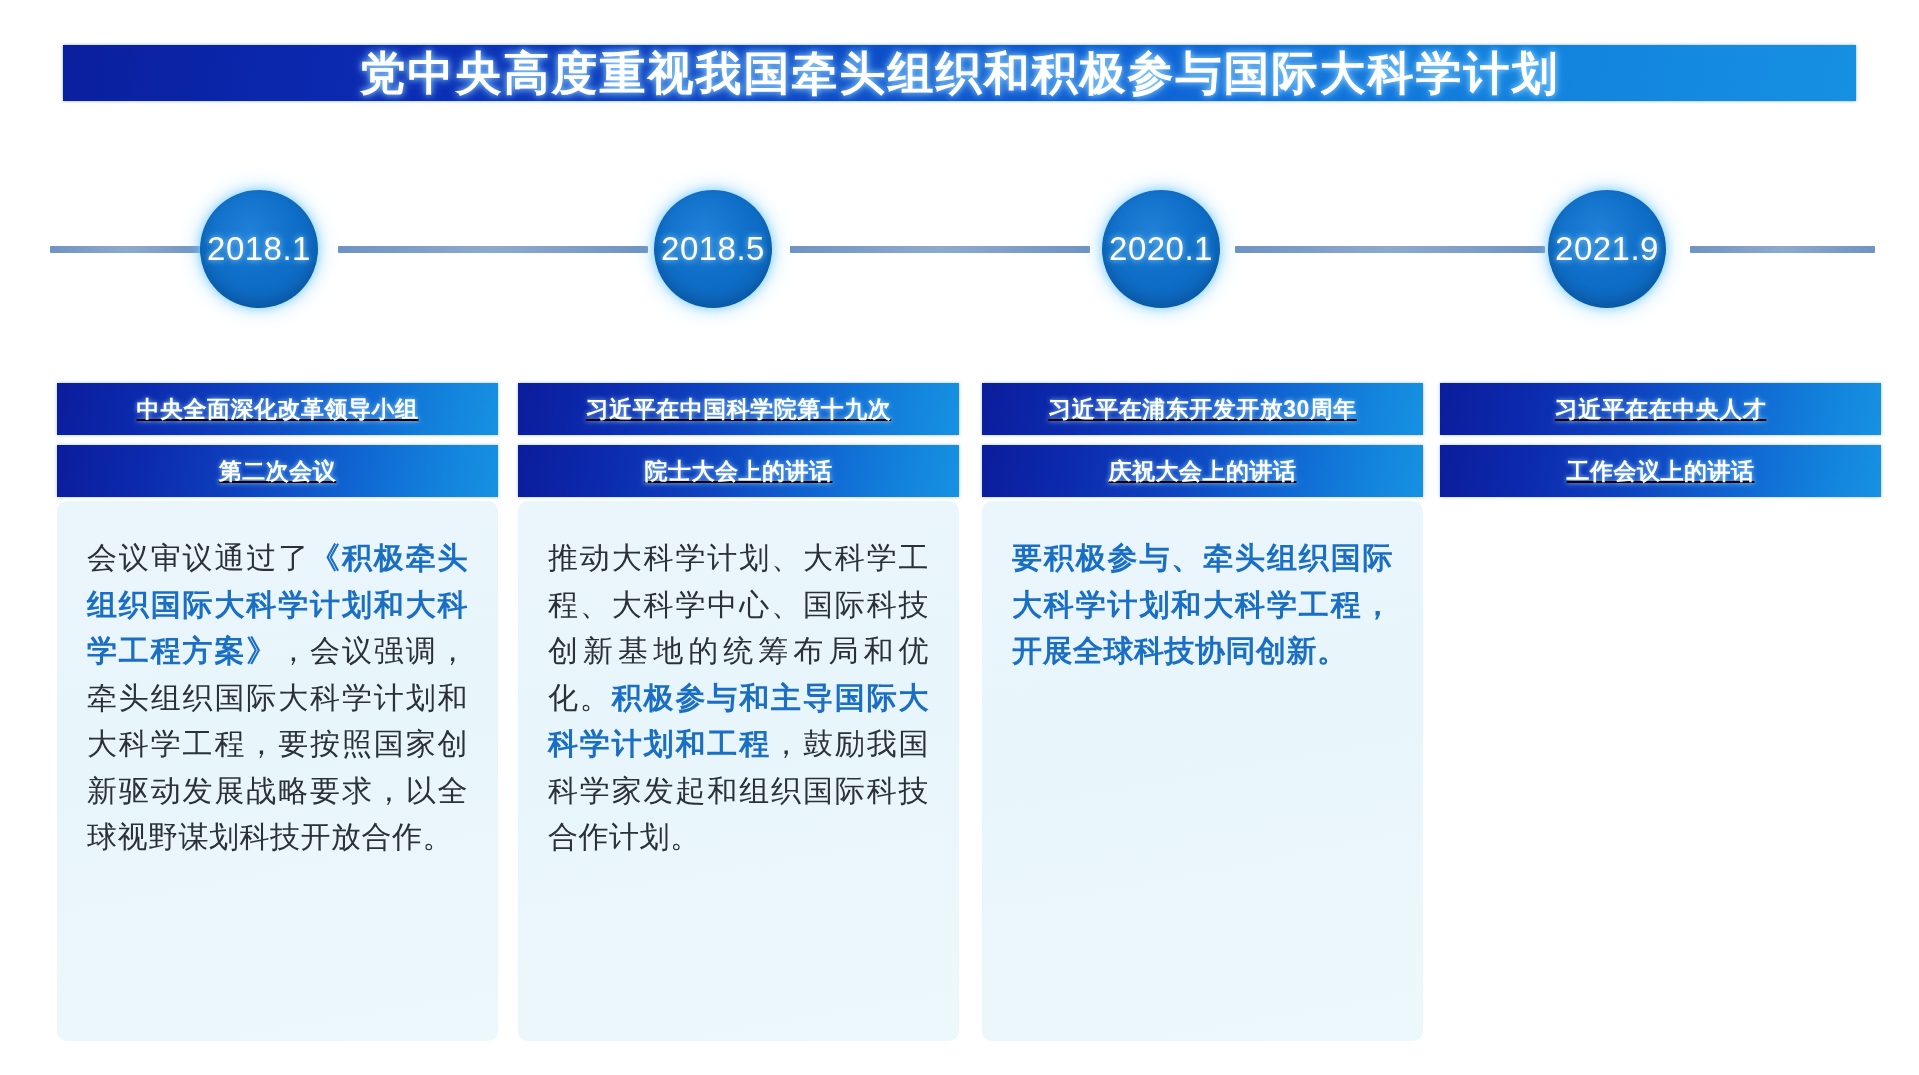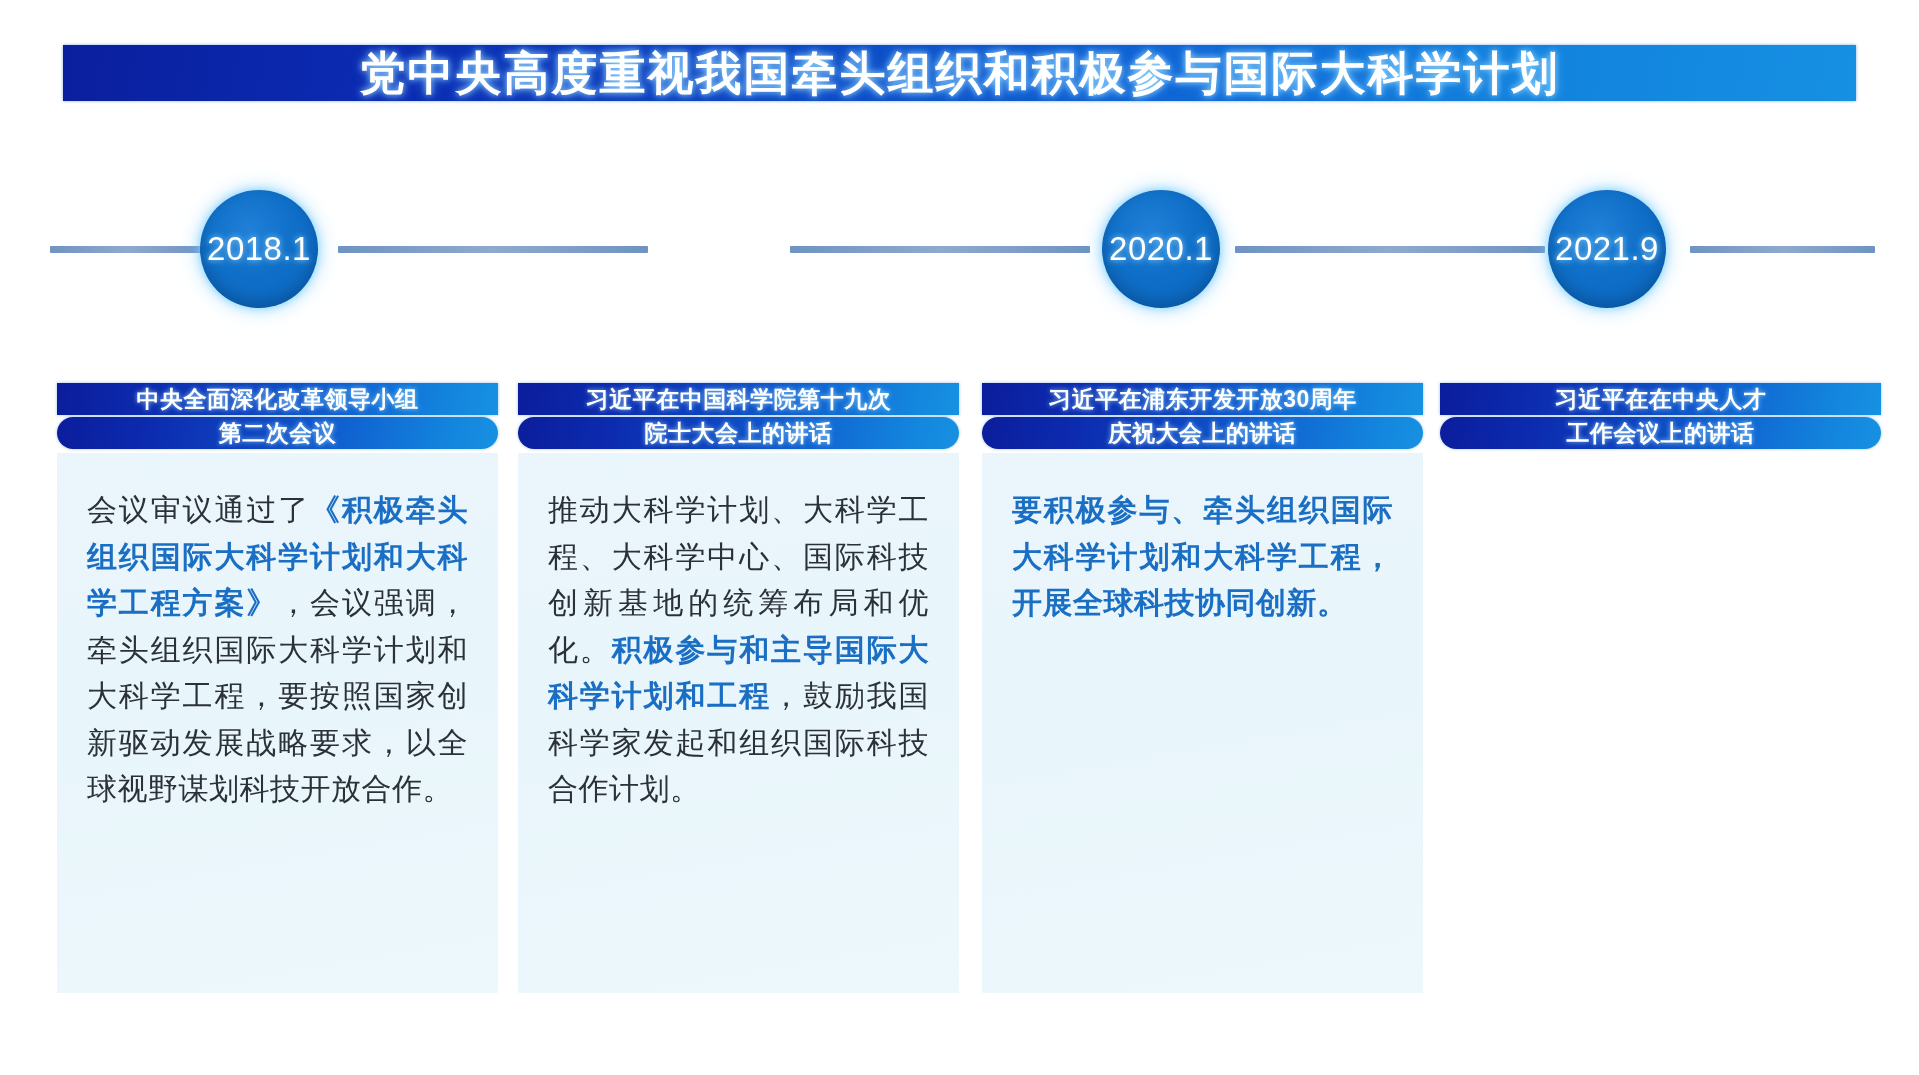--- a/index.html
+++ b/index.html
@@ -103,49 +103,51 @@
     position: absolute;
     top: 0;
     width: 441px;
   }
   .card-0 { left: 57px; }
   .card-1 { left: 518px; }
   .card-2 { left: 982px; }
   .card-3 { left: 1440px; }
 
   .card-head-bar {
-    height: 32px;
+    height: 52px;
     background: linear-gradient(100deg,
         #0b1d9c 0%,
         #0c2aae 20%,
         #0e45c0 45%,
         #1066d2 68%,
         #1384dd 88%,
         #1791e2 100%);
     display: flex;
     align-items: center;
     justify-content: center;
     box-shadow: 0 0 3px rgba(60,130,210,0.5);
-  }
-  .card-head-bar + .card-head-bar { margin-top: 2px; border-radius: 16px; }
+    text-decoration: underline;
+  }
+  .card-head-bar + .card-head-bar { margin-top: 10px; }
   .card-head-bar .head-text {
     color: #ffffff;
     font-size: 23px;
     font-weight: bold;
     letter-spacing: 0.5px;
     text-shadow: 0 0 5px rgba(160,220,255,0.9);
     white-space: nowrap;
   }
 
   .card-body {
     height: 540px;
     margin-top: 4px;
     background: linear-gradient(170deg, #eaf6fb 0%, #e8f5fa 45%, #edf8fc 100%);
     padding: 34px 30px 20px 30px;
     box-sizing: border-box;
+    border-radius: 10px;
   }
   .card-body p {
     margin: 0;
     font-size: 30px;
     line-height: 1.55;
     color: #2b3138;
     letter-spacing: 0.5px;
     text-align: justify;
     text-justify: inter-character;
   }
@@ -164,20 +166,23 @@
 <div class="timeline">
   <div class="timeline-line tl-seg-0"></div>
   <div class="timeline-line tl-seg-1"></div>
   <div class="timeline-line tl-seg-2"></div>
   <div class="timeline-line tl-seg-3"></div>
   <div class="timeline-line tl-seg-4"></div>
 
   <div class="tl-node tl-node-0">
     <span class="node-label">2018.1</span>
   </div>
+  <div class="tl-node tl-node-1">
+    <span class="node-label">2018.5</span>
+  </div>
   <div class="tl-node tl-node-2">
     <span class="node-label">2020.1</span>
   </div>
   <div class="tl-node tl-node-3">
     <span class="node-label">2021.9</span>
   </div>
 </div>
 
 <div class="cards">
 

